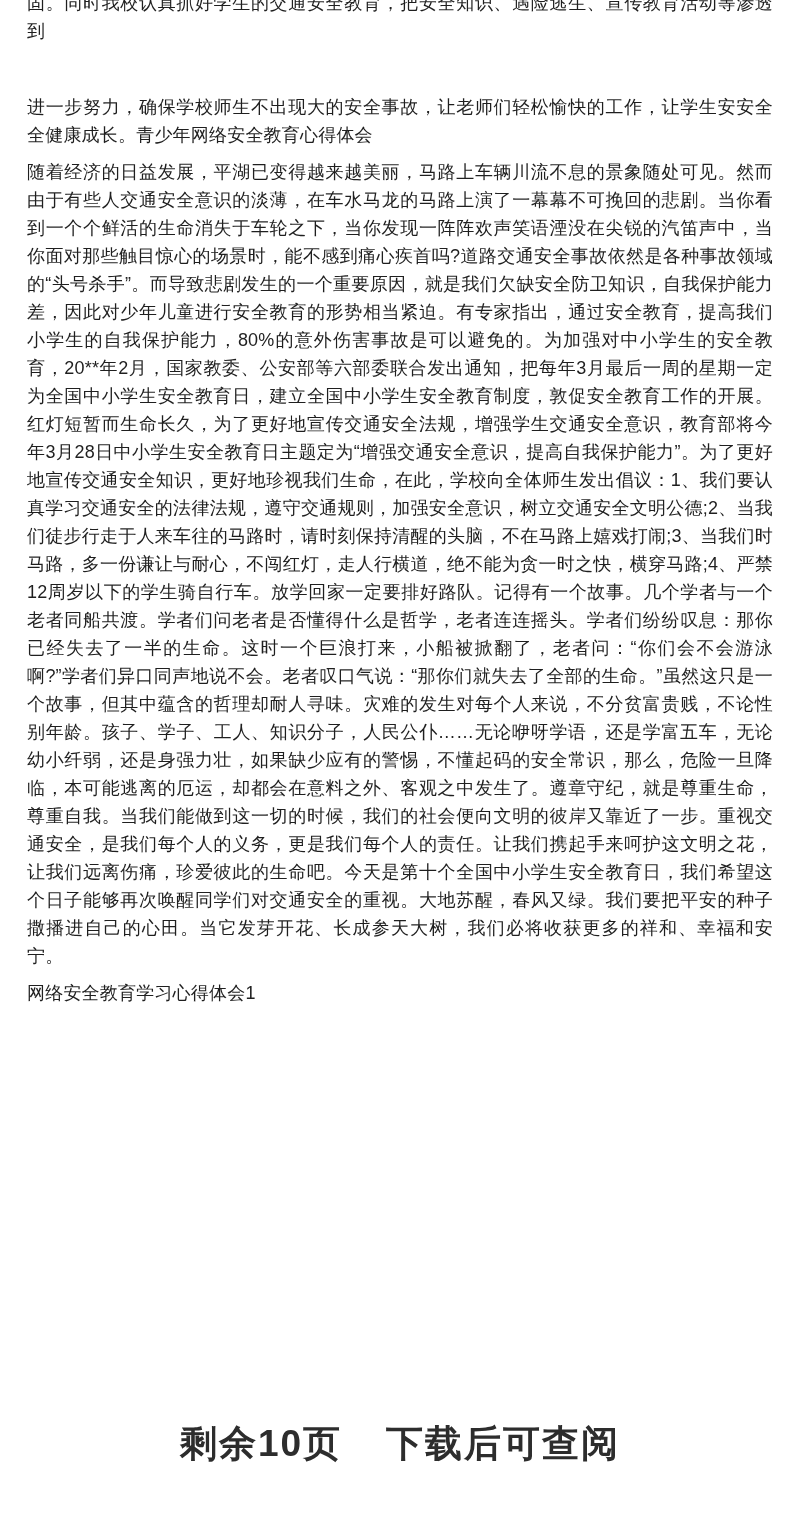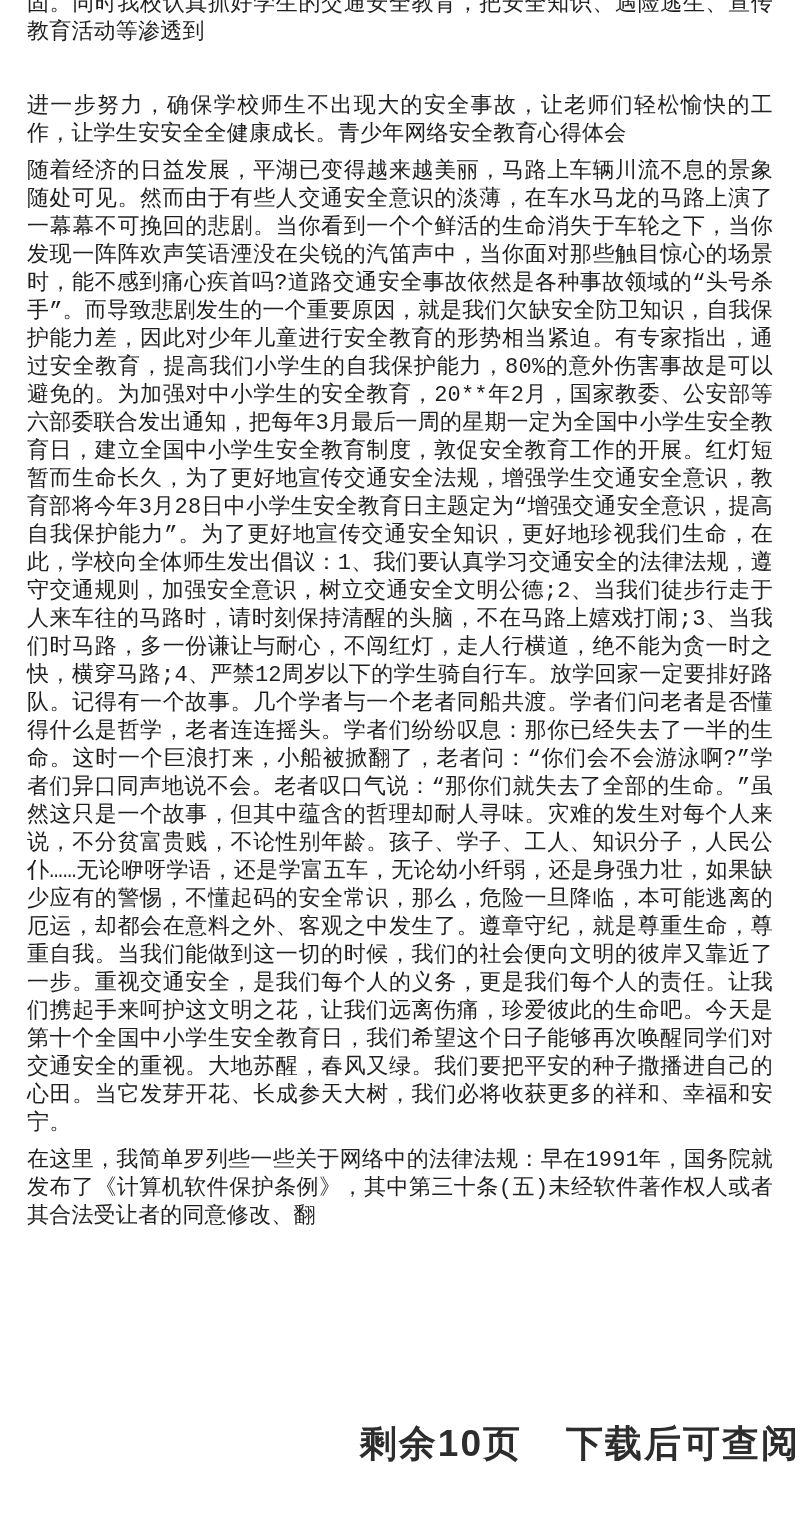--- a/index.html
+++ b/index.html
@@ -13,48 +13,47 @@
     position: relative;
     overflow: hidden;
     font-family: "Liberation Sans", "DejaVu Sans", sans-serif;
     color: #1f1f1f;
   }
   .doc-body {
     position: absolute;
     top: 0;
     left: 27px;
     width: 746px;
-    font-size: 22px;
+    font-size: 18px;
     line-height: 28px;
     text-align: justify;
     letter-spacing: 0.2px;
   }
   
   .clip-top {
     overflow: hidden;
     height: 46px;
     margin-bottom: 47px;
   }
   .clip-top .cut-line {
     display: block;
     margin-top: -11px;
   }
   p.para {
     margin: 0 0 9px 0;
-    font-family: Liberation Mono, monospace;
   }
   p.para.last {
     margin-bottom: 0;
   }
   .footer-banner {
     position: absolute;
     top: 1421px;
     left: 0;
     width: 800px;
-    text-align: right;
+    text-align: center;
     font-weight: 700;
     font-size: 37px;
     line-height: 46px;
     color: #2d2d2d;
     letter-spacing: 2px;
     cursor: pointer;
   }
   .footer-banner .gap {
     display: inline-block;
     width: 44px;
@@ -67,22 +66,22 @@
 
   <div class="clip-top">
     <span class="cut-line">固。同时我校认真抓好学生的交通安全教育，把安全知识、遇险逃生、宣传教育活动等渗透到</span>
 
   </div>
 
   <p class="para">进一步努力，确保学校师生不出现大的安全事故，让老师们轻松愉快的工作，让学生安安全全健康成长。青少年网络安全教育心得体会</p>
 
   <p class="para">随着经济的日益发展，平湖已变得越来越美丽，马路上车辆川流不息的景象随处可见。然而由于有些人交通安全意识的淡薄，在车水马龙的马路上演了一幕幕不可挽回的悲剧。当你看到一个个鲜活的生命消失于车轮之下，当你发现一阵阵欢声笑语湮没在尖锐的汽笛声中，当你面对那些触目惊心的场景时，能不感到痛心疾首吗?道路交通安全事故依然是各种事故领域的“头号杀手”。而导致悲剧发生的一个重要原因，就是我们欠缺安全防卫知识，自我保护能力差，因此对少年儿童进行安全教育的形势相当紧迫。有专家指出，通过安全教育，提高我们小学生的自我保护能力，80%的意外伤害事故是可以避免的。为加强对中小学生的安全教育，20**年2月，国家教委、公安部等六部委联合发出通知，把每年3月最后一周的星期一定为全国中小学生安全教育日，建立全国中小学生安全教育制度，敦促安全教育工作的开展。红灯短暂而生命长久，为了更好地宣传交通安全法规，增强学生交通安全意识，教育部将今年3月28日中小学生安全教育日主题定为“增强交通安全意识，提高自我保护能力”。为了更好地宣传交通安全知识，更好地珍视我们生命，在此，学校向全体师生发出倡议：1、我们要认真学习交通安全的法律法规，遵守交通规则，加强安全意识，树立交通安全文明公德;2、当我们徒步行走于人来车往的马路时，请时刻保持清醒的头脑，不在马路上嬉戏打闹;3、当我们时马路，多一份谦让与耐心，不闯红灯，走人行横道，绝不能为贪一时之快，横穿马路;4、严禁12周岁以下的学生骑自行车。放学回家一定要排好路队。记得有一个故事。几个学者与一个老者同船共渡。学者们问老者是否懂得什么是哲学，老者连连摇头。学者们纷纷叹息：那你已经失去了一半的生命。这时一个巨浪打来，小船被掀翻了，老者问：“你们会不会游泳啊?”学者们异口同声地说不会。老者叹口气说：“那你们就失去了全部的生命。”虽然这只是一个故事，但其中蕴含的哲理却耐人寻味。灾难的发生对每个人来说，不分贫富贵贱，不论性别年龄。孩子、学子、工人、知识分子，人民公仆……无论咿呀学语，还是学富五车，无论幼小纤弱，还是身强力壮，如果缺少应有的警惕，不懂起码的安全常识，那么，危险一旦降临，本可能逃离的厄运，却都会在意料之外、客观之中发生了。遵章守纪，就是尊重生命，尊重自我。当我们能做到这一切的时候，我们的社会便向文明的彼岸又靠近了一步。重视交通安全，是我们每个人的义务，更是我们每个人的责任。让我们携起手来呵护这文明之花，让我们远离伤痛，珍爱彼此的生命吧。今天是第十个全国中小学生安全教育日，我们希望这个日子能够再次唤醒同学们对交通安全的重视。大地苏醒，春风又绿。我们要把平安的种子撒播进自己的心田。当它发芽开花、长成参天大树，我们必将收获更多的祥和、幸福和安宁。</p>
 
+  <p class="para">网络安全教育学习心得体会1</p>
 
 
 
-  <p class="para last">在这里，我简单罗列些一些关于网络中的法律法规：早在1991年，国务院就发布了《计算机软件保护条例》，其中第三十条(五)未经软件著作权人或者其合法受让者的同意修改、翻</p>
 
 </div>
 
 <div class="footer-banner">
   <span>剩余10页</span><span class="gap"></span><span>下载后可查阅</span>
 </div>
 
 </body></html>

